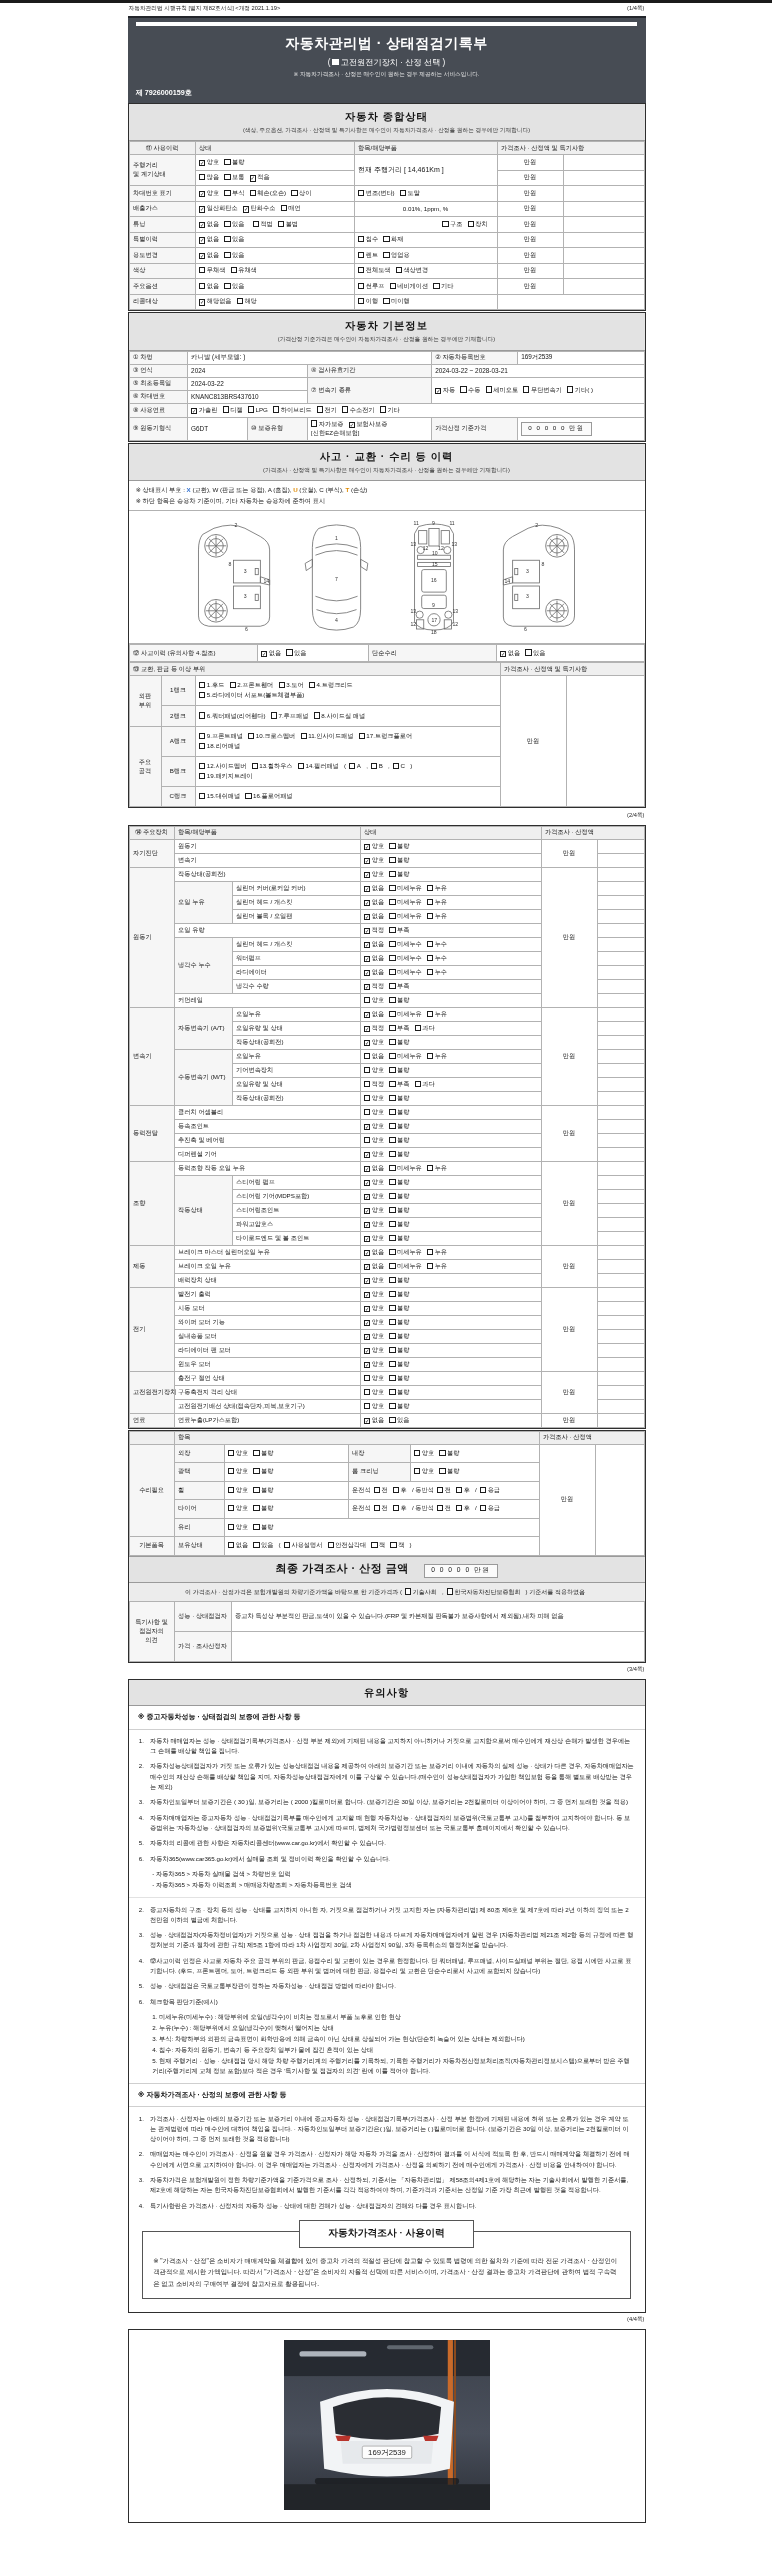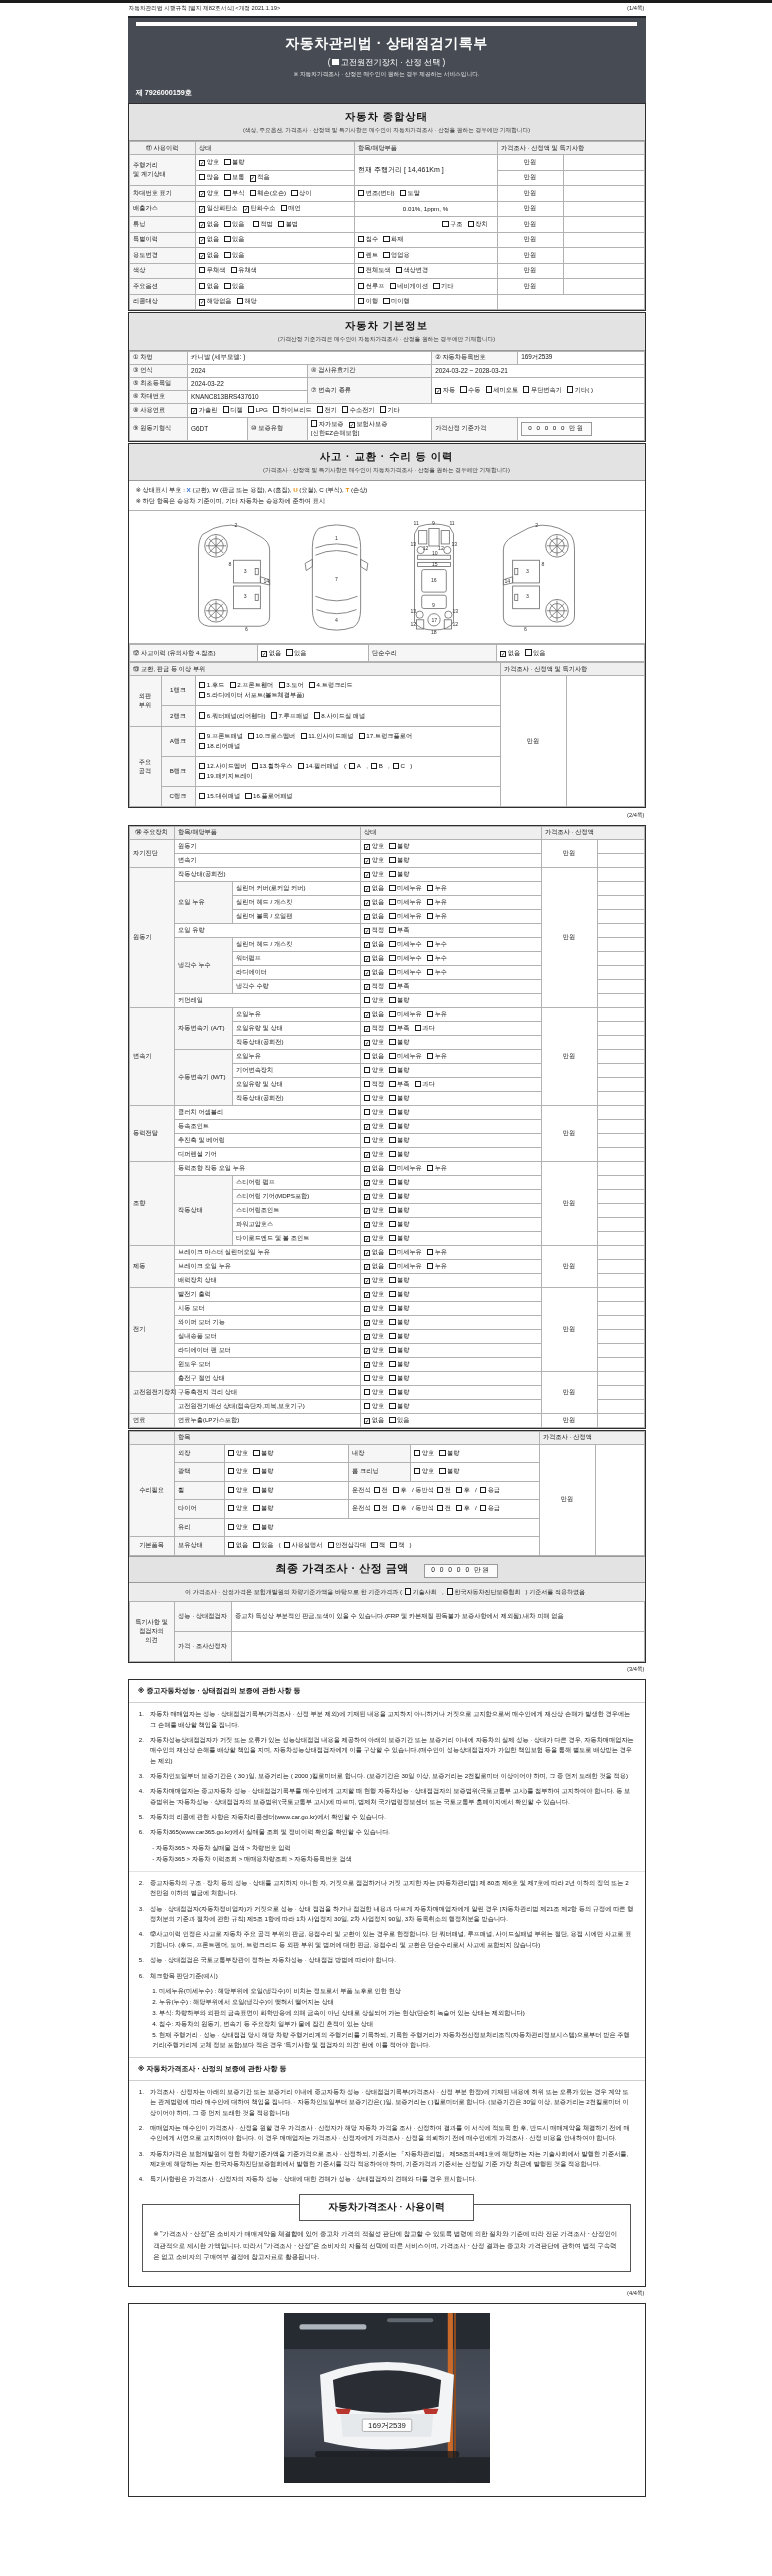--- a/index.html
+++ b/index.html
@@ -739,20 +739,23 @@
       <tr>
         <td class="lab">가격 · 조사산정자</td>
         <td></td>
       </tr>
     </tbody>
       </table>
   </div>
   <div class="pagemark">(3/4쪽)</div>
 
   <div class="blk">
+    <div class="sect">
+      <div class="st">유의사항</div>
+    </div>
     <div class="nhead">※ 중고자동차성능 · 상태점검의 보증에 관한 사항 등</div>
     <div class="nlist" id="notice-listA">
         <div class="nitem">
           <span class="no">1.</span>
           <span>자동차 매매업자는 성능 · 상태점검기록부(가격조사 · 산정 부분 제외)에 기재된 내용을 고지하지 아니하거나 거짓으로 고지함으로써 매수인에게 재산상 손해가 발생한 경우에는 그 손해를 배상할 책임을 집니다.</span>
         </div>
         <div class="nitem">
           <span class="no">2.</span>
           <span>자동차성능상태점검자가 거짓 또는 오류가 있는 성능상태점검 내용을 제공하여 아래의 보증기간 또는 보증거리 이내에 자동차의 실제 성능 · 상태가 다른 경우, 자동차매매업자는 매수인의 재산상 손해를 배상할 책임을 지며, 자동차성능상태점검자에게 이를 구상할 수 있습니다.(매수인이 성능상태점검자가 가입한 책임보험 등을 통해 별도로 배상받는 경우는 제외)</span>
         </div>

